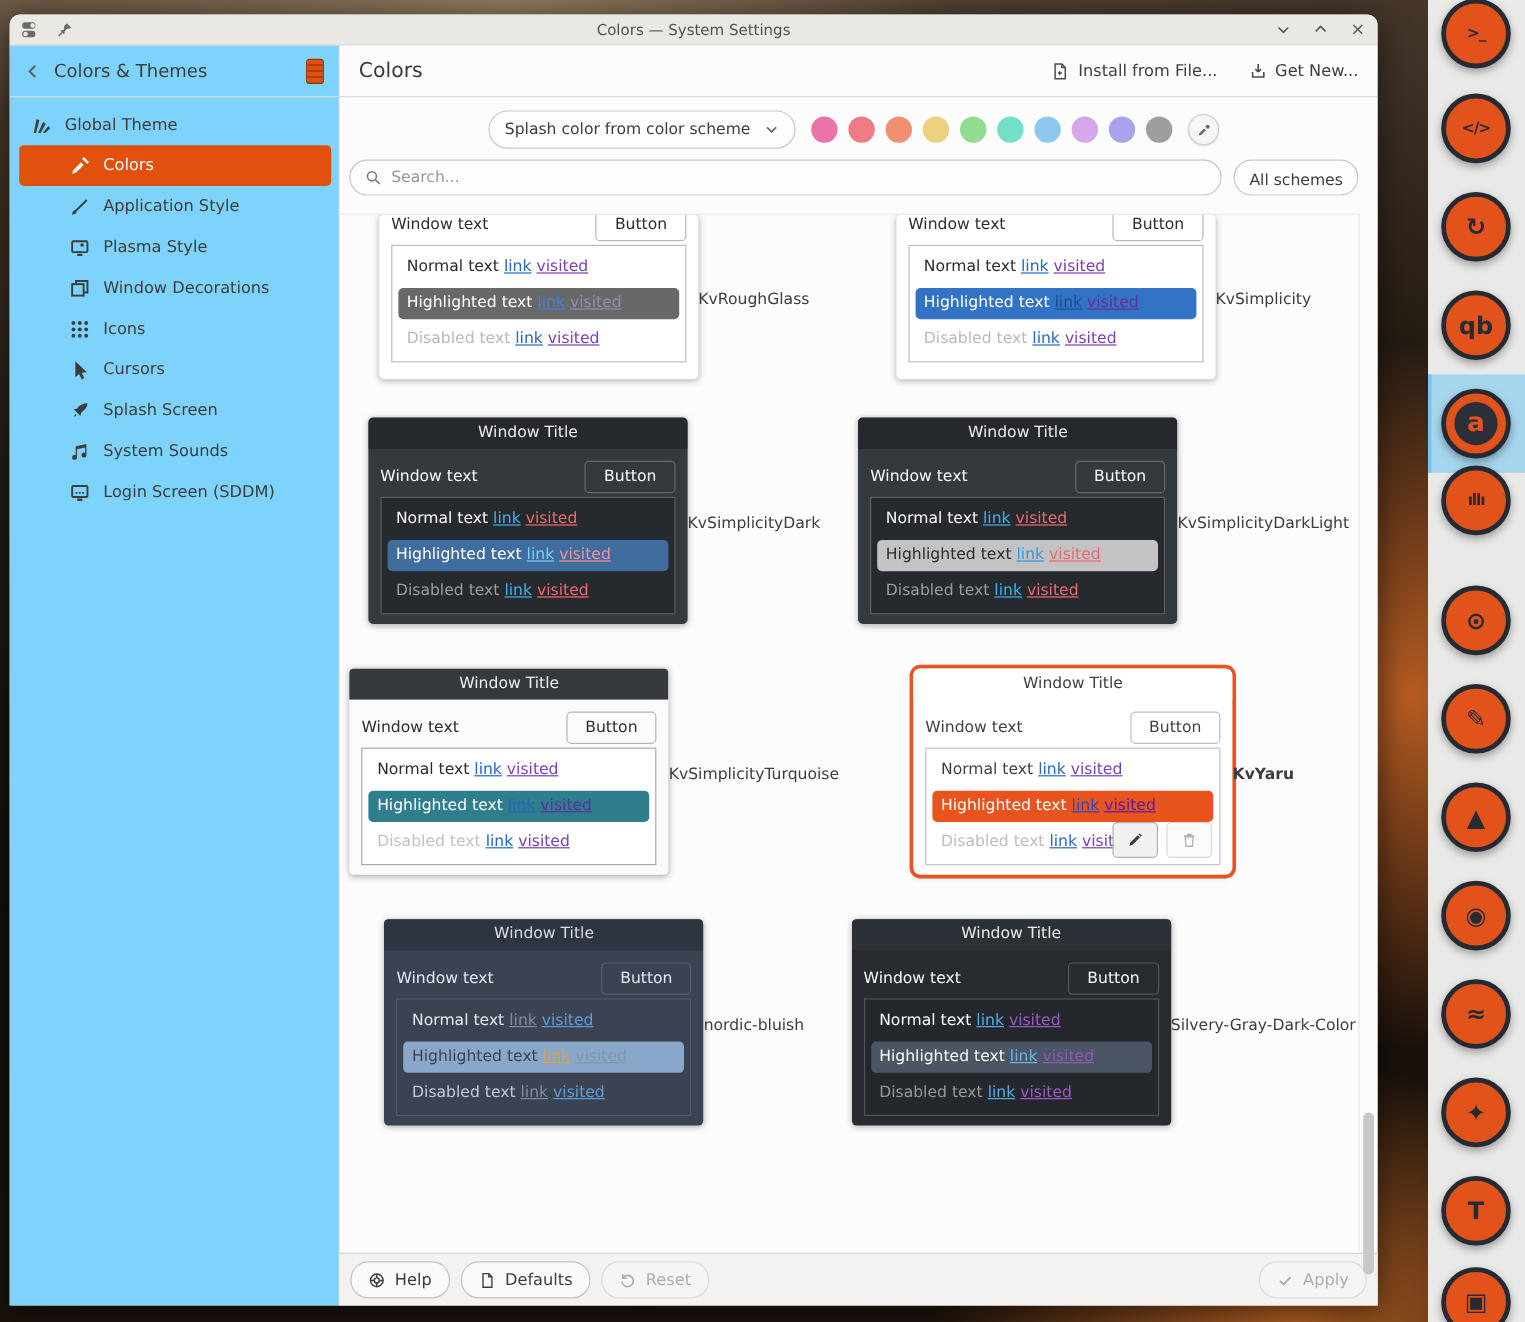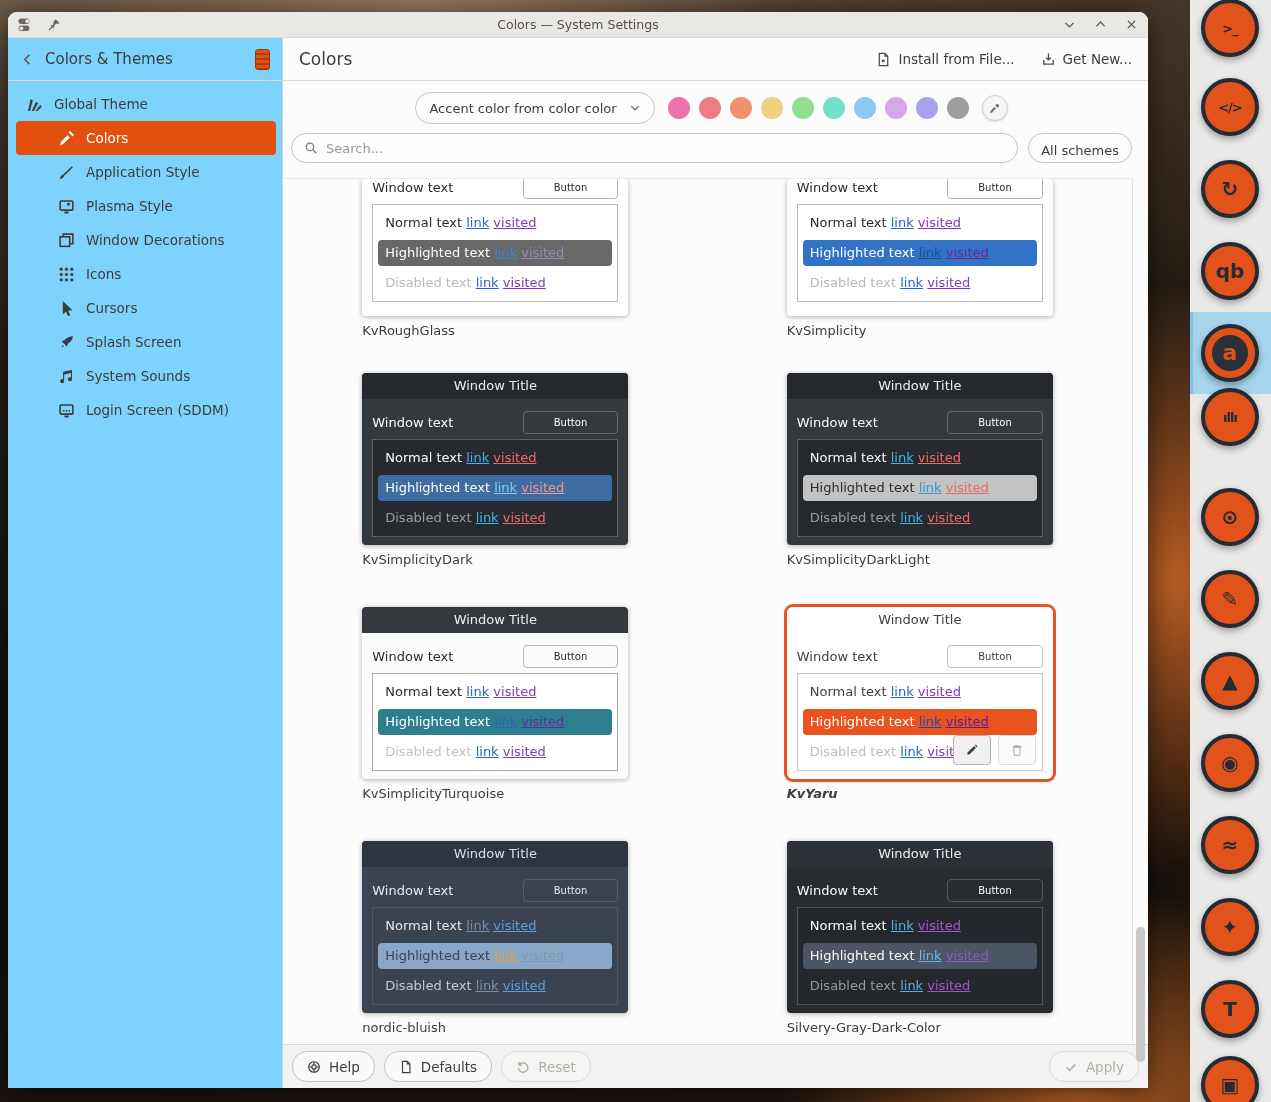--- a/index.html
+++ b/index.html
@@ -78,51 +78,51 @@
   .filter-dd svg { width:12px; height:12px; color:#555; }
 
   
   #scroll-wrap { flex:1; min-height:0; display:flex; margin-top:6px; }
   #cards { flex:1; border-right:1px solid #e6e4e2; border-top:1px solid #eceae8;
     display:grid; grid-template-columns:1fr 1fr; justify-items:center; align-content:start; overflow:hidden; }
   #gutter { width:15px; position:relative; }
   #scroll-thumb { position:absolute; left:3px; top:749px; width:9px; height:135px;
     background:#c9c8c6; border-radius:4.5px; }
 
-  .card { display:flex; flex-direction:column; align-items:flex-start; }
+  .card { display:flex; flex-direction:row; align-items:center; }
   .card.r1 { margin-bottom:32px; } .card.r2 { margin-bottom:37px; }
   .mini-window { width:266px; border-radius:4px; overflow:hidden;
     background:var(--body-bg); color:var(--body-fg);
     box-shadow:0 1px 5px rgba(0,0,0,.3); }
   .card.partial .mini-window { height:137px; }
   .card.partial .mw-body { margin-top:-15px; }
   .card.selected .mini-window { box-shadow:0 0 0 3px #e9531e, 0 1px 5px rgba(0,0,0,.25); border-radius:6px; }
   .mw-titlebar { height:26px; line-height:26px; text-align:center; font-size:13px;
     background:var(--tb-bg); color:var(--tb-fg); }
   .mw-body { padding:6px 10px 8px; }
   .mw-row1 { height:34px; display:flex; align-items:center; justify-content:space-between; font-size:13px; }
-  .mw-button { padding:5px 30px; border:1px solid var(--btn-border); border-radius:4px;
-    background:var(--btn-bg); color:var(--body-fg); font-size:10px; }
+  .mw-button { padding:5px 15px; border:1px solid var(--btn-border); border-radius:4px;
+    background:var(--btn-bg); color:var(--body-fg); font-size:13px; }
   .mw-view { margin-top:0; height:98px; border:1px solid var(--view-border);
     background:var(--view-bg); padding:3px 0; font-size:13px; position:relative; }
   .mw-line { height:30px; line-height:30px; padding-left:12px; white-space:nowrap; overflow:hidden; }
   .mw-line .lnk { color:var(--link); text-decoration:underline; }
   .mw-line .vst { color:var(--visited); text-decoration:underline; }
   .mw-line.hl { height:26px; line-height:26px; margin:2px 5px; border-radius:4px; padding-left:7px;
     background:var(--hl-bg); color:var(--hl-fg); }
   .mw-line.hl .lnk { color:var(--hl-link); }
   .mw-line.hl .vst { color:var(--hl-visited); }
   .mw-line.dis { color:var(--dis-fg); }
   .mw-actions { position:absolute; right:6px; bottom:5px; display:flex; gap:7px; }
   .mw-actions .act { width:38px; height:30px; border-radius:4px; display:flex; align-items:center; justify-content:center; }
   .act.edit { background:#f2f1f0; border:1px solid #b5b3b0; color:#3c3c3c; }
   .act.del  { background:#fbfbfa; border:1px solid #dcdad8; color:#b4b2b0; }
   .act svg { width:14px; height:14px; }
   .card-label { margin-top:7px; height:18px; font-size:13px; color:#3c3c3c; }
-  .card.selected .card-label { font-weight:bold;font-style:italic; }
+  .card.selected .card-label { font-weight:bold; }
 
   
   #footer { flex:0 0 auto; height:44px; background:#f3f2f0; border-top:1px solid #d9d7d4;
     display:flex; align-items:center; gap:9px; padding:0 9px; }
   .f-btn { height:31px; display:flex; align-items:center; gap:8px; padding:0 14px;
     border-radius:15px; border:1px solid #c6c4c1; background:#fbfaf9; font-size:13.5px; color:#3c3c3c; }
   .f-btn svg { width:14px; height:14px; }
   .f-btn.disabled { color:#b0aeab; border-color:#dddbd8; background:#f6f5f3; }
   .f-btn.apply { margin-left:auto; }
 
@@ -323,21 +323,21 @@
                 <path d="M3 8.5V13h10V8.5"></path>
             </svg>
           </span>
           <span>Get New...</span>
         </span>
       </div>
 
       <div id="toolbar">
         <div class="accent-row">
           <span class="accent-dd">
-            <span>Accent color from color color</span>
+            <span>Splash color from color scheme</span>
             <svg viewBox="0 0 16 16" fill="none" stroke="#666" stroke-width="1.8">
                 <path d="M3 5.5l5 5 5-5"></path>
               </svg>
           </span>
           <span class="swatches" id="swatches">
               <span class="swatch" style="background: rgb(236, 116, 171);"></span>
               <span class="swatch" style="background: rgb(237, 124, 133);"></span>
               <span class="swatch" style="background: rgb(240, 144, 112);"></span>
               <span class="swatch" style="background: rgb(236, 210, 126);"></span>
               <span class="swatch" style="background: rgb(144, 220, 144);"></span>

